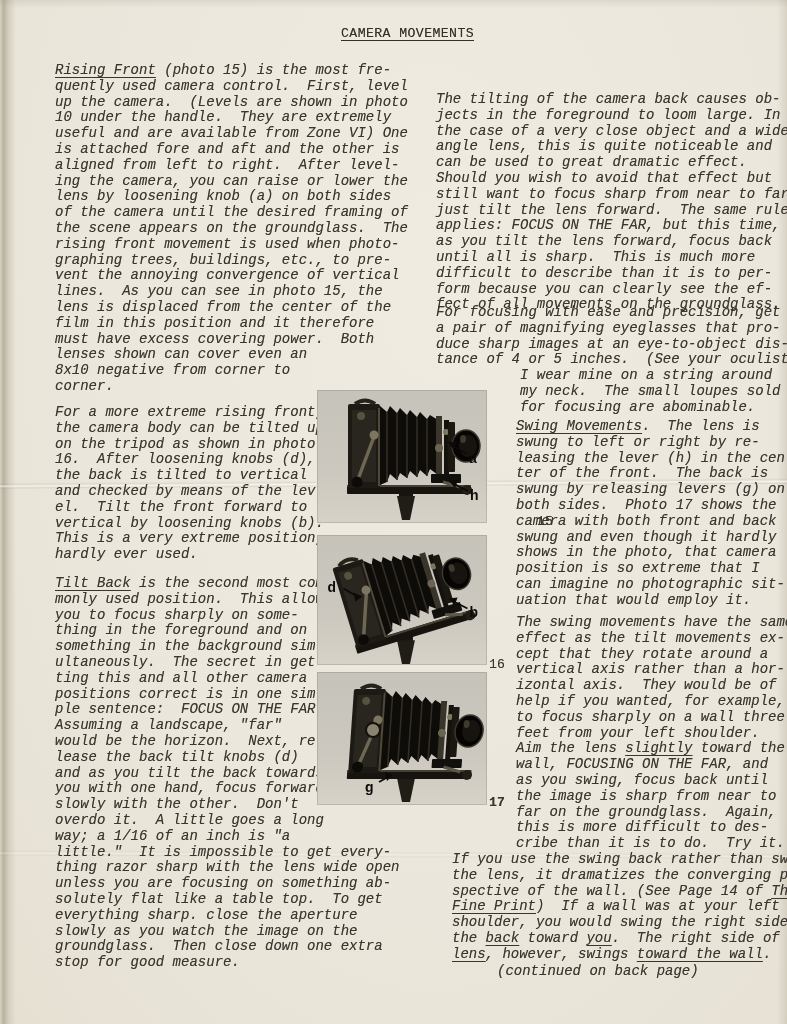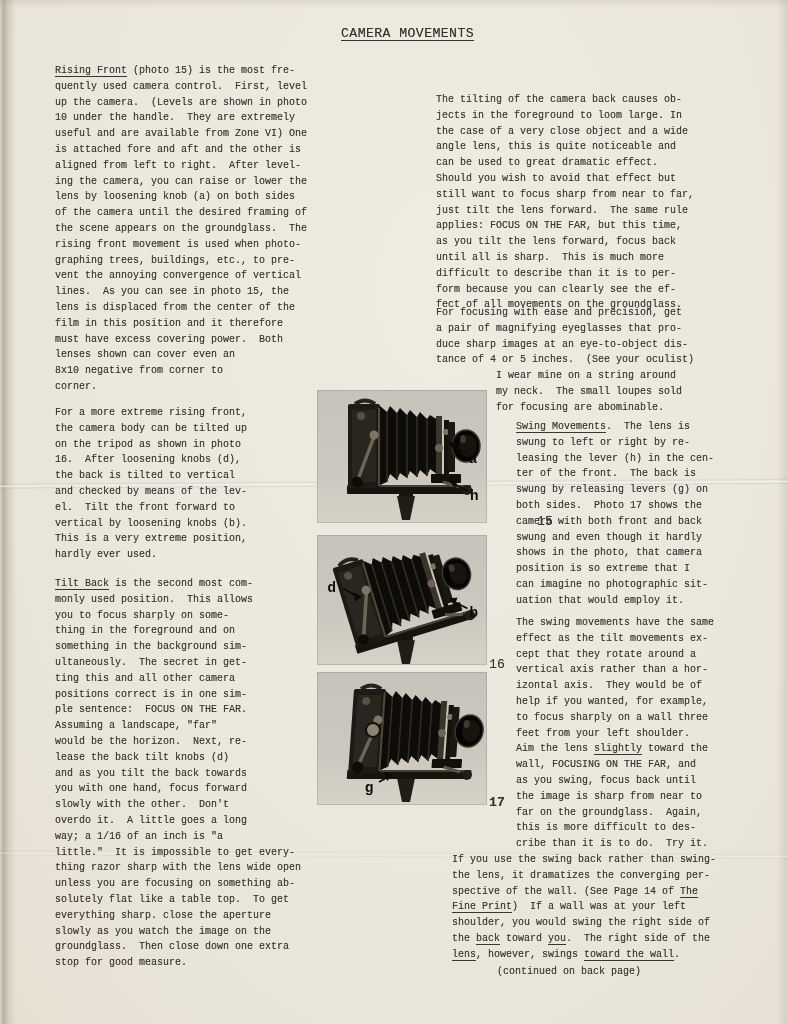--- a/index.html
+++ b/index.html
@@ -32,24 +32,25 @@
   .crease.c1{top:480px;transform:rotate(-0.35deg);}
   .crease.c2{top:851px;opacity:.5;transform:rotate(0.25deg);}
   .title{
     position:absolute;left:341px;top:26px;
     font-size:13.2px;line-height:16px;letter-spacing:.4px;
     text-decoration:underline;text-underline-offset:3px;text-decoration-thickness:1.2px;
     color:#34312a;text-shadow:0 0 .6px rgba(45,42,36,.55);
   }
   .para{
     position:absolute;
-    font-size:10px;line-height:15.8px;
+    font-size:14px;line-height:15.8px;
     white-space:pre;
     color:#3a362f;
     text-shadow:0 0 .6px rgba(45,42,36,.45);
+    font-style:italic;
   }
   .para .u{
     text-decoration:underline;text-underline-offset:3px;text-decoration-thickness:1.2px;
   }
   .fignum{
     position:absolute;
     font-size:13.2px;line-height:15.8px;color:#3a362f;
     text-shadow:0 0 .6px rgba(45,42,36,.45);
   }
   .photo{

